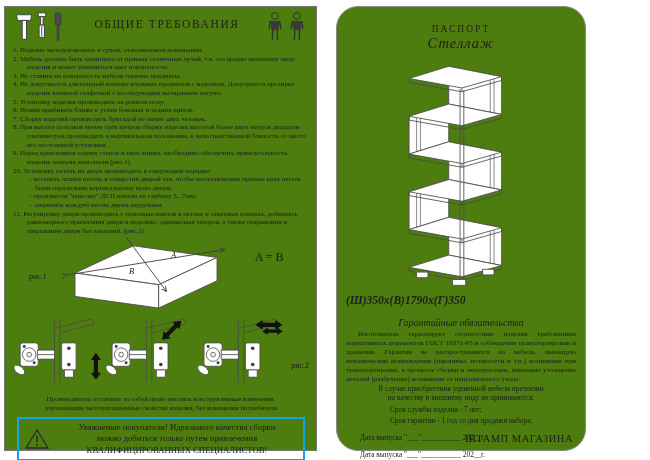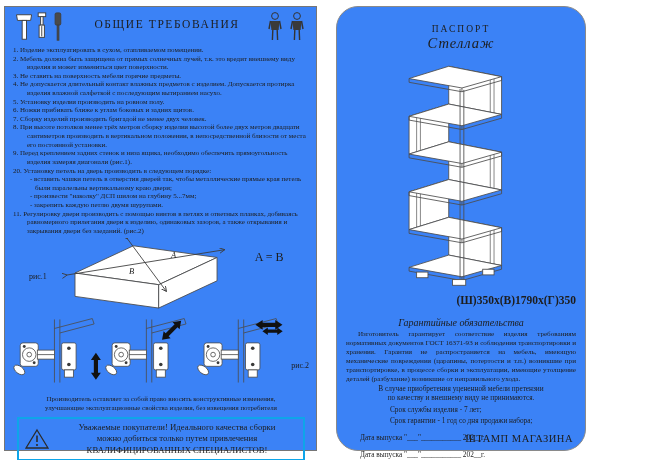--- a/index.html
+++ b/index.html
@@ -1,20 +1,20 @@
 <!DOCTYPE html>
 <html><head>
 <meta charset="utf-8">
 <style>
   html,body{margin:0;padding:0;}
   body{
     width:650px;height:460px;position:relative;background:#ffffff;
     font-family:"Liberation Serif", serif;color:#1d1d1d;overflow:hidden;
   }
-  .panel{position:absolute;background:#3b82f6;border:1px solid #767676;box-sizing:border-box;}
+  .panel{position:absolute;background:#4d7c0f;border:1px solid #767676;box-sizing:border-box;}
   #left-panel{left:4px;top:6px;width:313px;height:445px;padding:4px 7px 4px 8px;}
   #right-panel{left:336px;top:6px;width:250px;height:445px;padding:13px 9px;border-color:#8a8a8a;border-radius:22px;}
 
   
   .header-row{display:flex;align-items:flex-start;height:32px;}
   .gt-title{flex:1;text-align:center;font-size:11.5px;letter-spacing:1.6px;padding-top:7px;white-space:nowrap;}
   .list{margin-top:3px;}
   .li{font-size:7px;line-height:1.23;padding-left:14px;text-indent:-14px;}
   .li .num{display:inline;}
   .sub{font-size:7px;line-height:1.23;padding-left:22px;text-indent:-5px;}
@@ -26,21 +26,21 @@
   .fig2-row{display:flex;align-items:center;height:82px;}
   .fig2-label{font-size:8px;margin-left:6px;margin-top:28px;}
   .note{font-size:6.9px;line-height:1.3;text-align:center;margin-top:3px;}
   .warn-box{border:2px solid #0ea5e9;margin:4px 4px 0 4px;padding:3px 6px;display:flex;align-items:center;gap:8px;}
   .warn-text{flex:1;text-align:center;font-size:8.7px;line-height:1.28;}
 
   
   .doc-type{text-align:center;font-size:9.5px;letter-spacing:2px;margin-top:4px;}
   .product-name{text-align:center;font-size:14.5px;font-weight:normal;font-style:italic;letter-spacing:1px;margin-top:1px;}
   .shelf-wrap{height:238px;text-align:center;margin-top:2px;}
-  .dims{text-align:right;font-size:11.5px;font-weight:bold;margin-top:2px;}
+  .dims{text-align:left;font-size:11.5px;font-weight:bold;font-style:italic;margin-top:2px;}
   .wtitle{text-align:center;font-size:10px;margin-top:11px;font-style:italic;}
   .wtext{font-size:7.1px;line-height:1.26;text-align:justify;text-indent:12px;margin-top:2px;}
   .cline{font-size:7.3px;text-align:center;line-height:1.3;}
   .term{font-size:7.3px;margin-left:44px;margin-top:2px;}
   .date-line{font-size:7.3px;margin-left:14px;margin-top:8px;}
   .stamp{position:absolute;right:12px;bottom:6px;font-size:10.5px;letter-spacing:.5px;}
 
   svg{display:inline-block;vertical-align:top;}
   .sketch{stroke:#4b4b4b;fill:none;stroke-width:.9;}
 </style>

